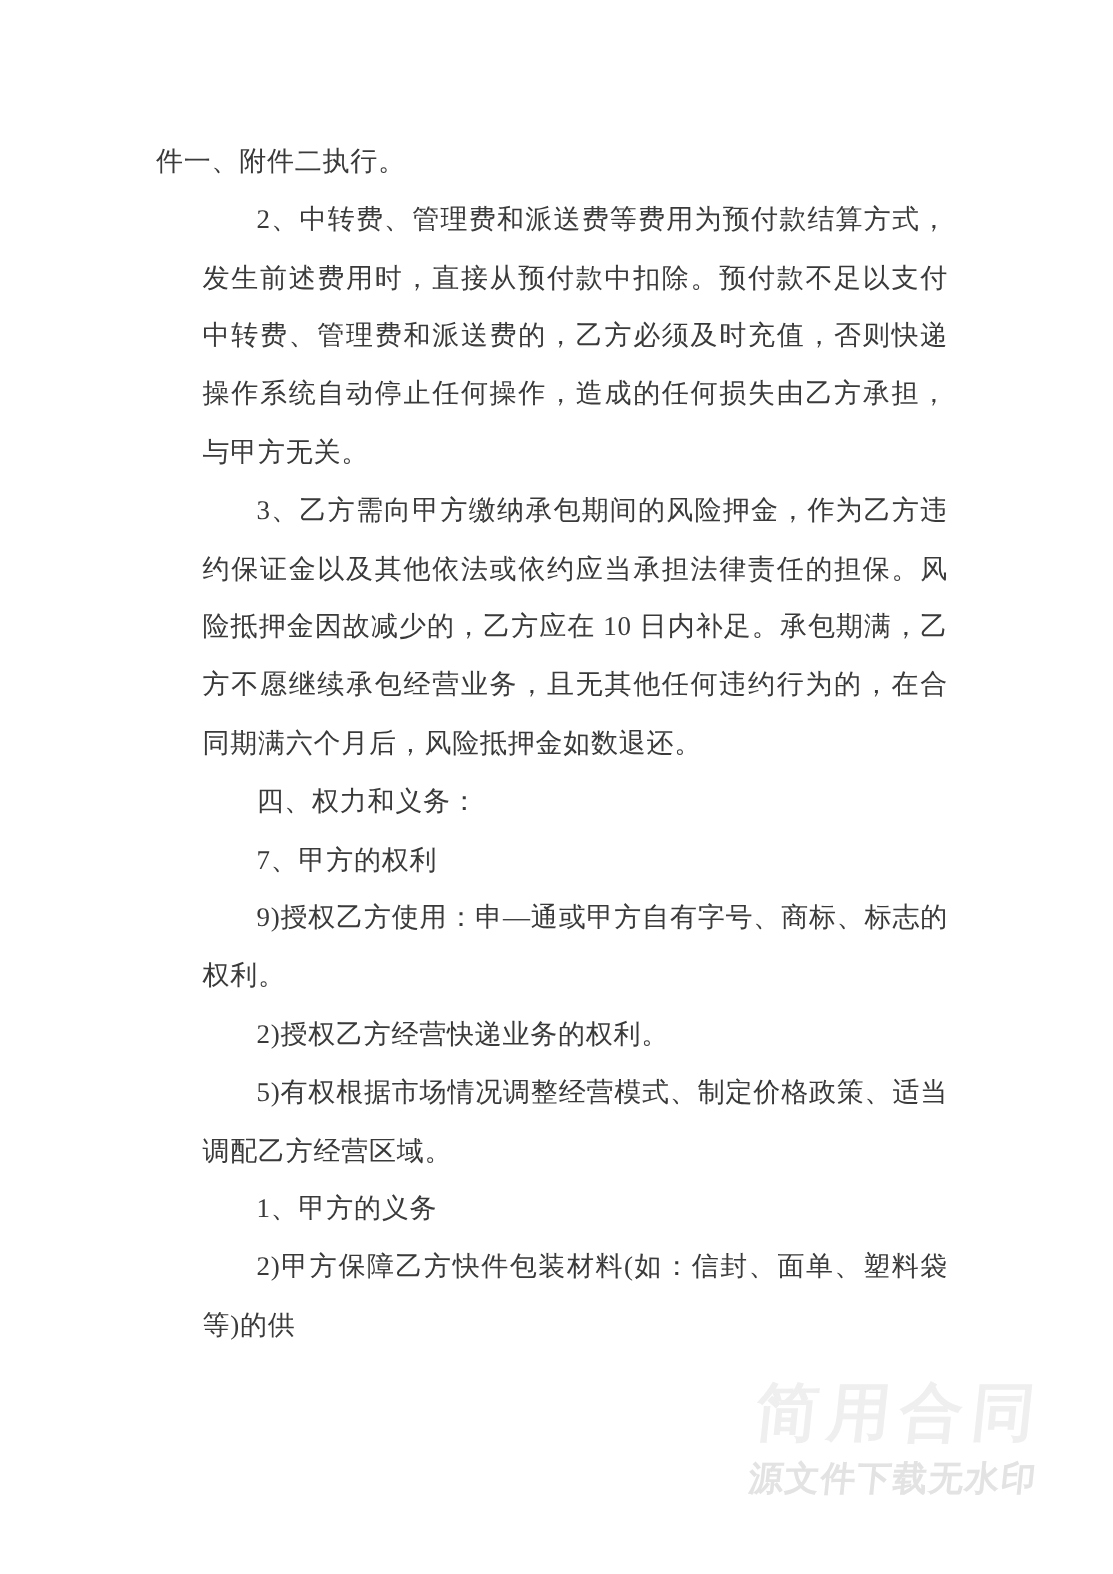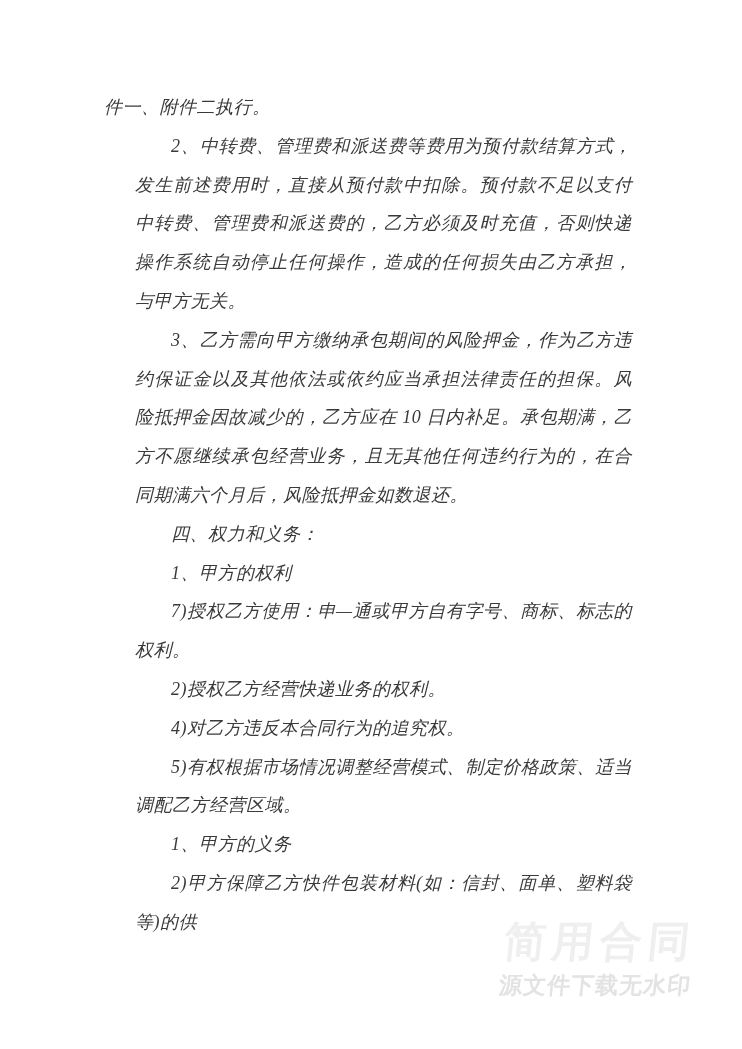--- a/index.html
+++ b/index.html
@@ -19,21 +19,20 @@
     position: absolute;
     z-index: 2;
     top: 88px;
     left: 104px;
     width: 528px;
     font-size: 18px;
     line-height: 38.8px;
     letter-spacing: 0.5px;
     color: #3a3a3a;
     text-align: justify;
-    font-style: italic;
   }
   .para {
     margin: 0;
     padding: 0;
   }
   .para.indent {
     text-indent: 2em;
     margin-left: 31px;
   }
   .watermark {
@@ -69,22 +68,21 @@
   <div class="watermark">
     <div class="wm-line1" style="color: rgb(239, 239, 239);">简用合同</div>
     <div class="wm-line2" style="color: rgb(227, 227, 227);">源文件下载无水印</div>
   </div>
 
   <div class="content" style="color: rgb(58, 58, 58);">
       <p class="para">件一、附件二执行。</p>
       <p class="para indent">2、中转费、管理费和派送费等费用为预付款结算方式，发生前述费用时，直接从预付款中扣除。预付款不足以支付中转费、管理费和派送费的，乙方必须及时充值，否则快递操作系统自动停止任何操作，造成的任何损失由乙方承担，与甲方无关。</p>
       <p class="para indent">3、乙方需向甲方缴纳承包期间的风险押金，作为乙方违约保证金以及其他依法或依约应当承担法律责任的担保。风险抵押金因故减少的，乙方应在 10 日内补足。承包期满，乙方不愿继续承包经营业务，且无其他任何违约行为的，在合同期满六个月后，风险抵押金如数退还。</p>
       <p class="para indent">四、权力和义务：</p>
-      <p class="para indent">1、甲方的权利</p>
-      <p class="para indent">7)授权乙方使用：申—通或甲方自有字号、商标、标志的权利。</p>
+      <p class="para indent">7、甲方的权利</p>
+      <p class="para indent">9)授权乙方使用：申—通或甲方自有字号、商标、标志的权利。</p>
       <p class="para indent">2)授权乙方经营快递业务的权利。</p>
-      <p class="para indent">4)对乙方违反本合同行为的追究权。</p>
       <p class="para indent">5)有权根据市场情况调整经营模式、制定价格政策、适当调配乙方经营区域。</p>
       <p class="para indent">1、甲方的义务</p>
       <p class="para indent">2)甲方保障乙方快件包装材料(如：信封、面单、塑料袋等)的供</p>
     </div>
 
 </div>
 
 </body></html>

